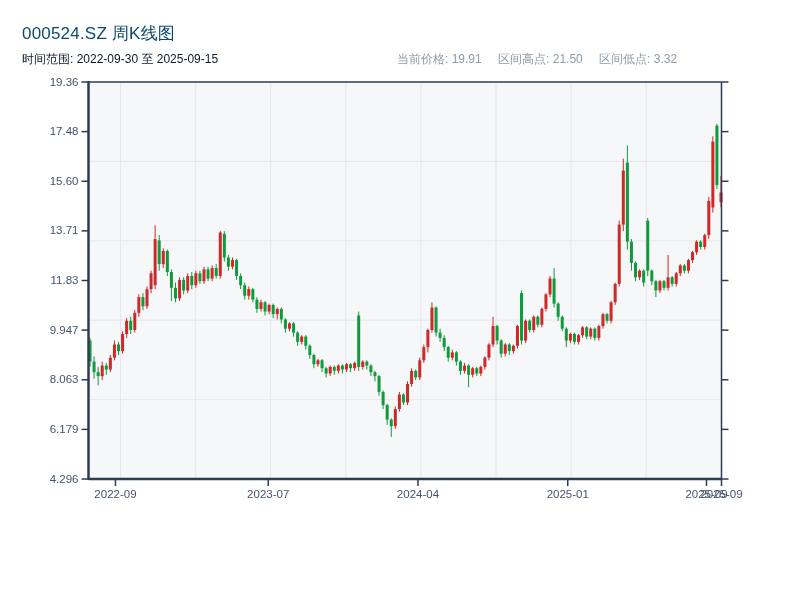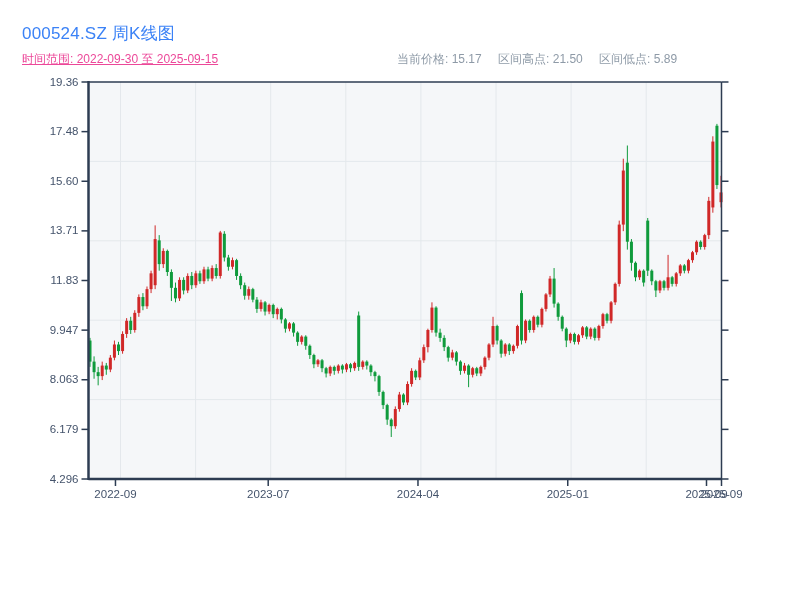--- a/index.html
+++ b/index.html
@@ -1,34 +1,34 @@
 <!DOCTYPE html>
 <html><head>
 <meta charset="utf-8">
 <style>
   html,body{margin:0;padding:0;background:#ffffff;}
   .screen{position:relative;width:800px;height:600px;background:#ffffff;overflow:hidden;
           font-family:"Liberation Sans","DejaVu Sans",sans-serif;}
   .chart-title{position:absolute;left:22px;top:22px;font-size:17px;font-weight:500;
-               color:#3b82f6;letter-spacing:.2px;}
-  .chart-subtitle{position:absolute;left:22px;top:51px;font-size:12px;color:#ec4899;text-decoration:underline;}
+               color:#0c4a6e;letter-spacing:.2px;}
+  .chart-subtitle{position:absolute;left:22px;top:51px;font-size:12px;color:#0f172a;}
   .chart-stats{position:absolute;left:397px;top:51px;font-size:12px;color:#8e9aa7;white-space:nowrap;}
   .chart-stats span{margin-right:13px;}
   .plot-svg{position:absolute;left:0;top:0;}
 </style>
 </head>
 <body>
 
 <div class="screen">
   <div class="chart-title">000524.SZ 周K线图</div>
   <div class="chart-subtitle">时间范围: 2022-09-30 至 2025-09-15</div>
   <div class="chart-stats">
-    <span>当前价格: 15.17</span>
+    <span>当前价格: 19.91</span>
     <span>区间高点: 21.50</span>
-    <span>区间低点: 5.89</span>
+    <span>区间低点: 3.32</span>
   </div>
   <svg class="plot-svg" id="plot" width="800" height="600">
       <rect x="88.5" y="82" width="633" height="397" fill="#f5f7f9"></rect>
       <line x1="88.5" y1="161.4" x2="721.5" y2="161.4" stroke="#e4e8ec" stroke-width="1"></line>
       <line x1="88.5" y1="240.8" x2="721.5" y2="240.8" stroke="#e4e8ec" stroke-width="1"></line>
       <line x1="88.5" y1="320.2" x2="721.5" y2="320.2" stroke="#e4e8ec" stroke-width="1"></line>
       <line x1="88.5" y1="399.6" x2="721.5" y2="399.6" stroke="#e4e8ec" stroke-width="1"></line>
       <line x1="120.5" y1="82" x2="120.5" y2="479" stroke="#e4e8ec" stroke-width="1"></line>
       <line x1="195.6" y1="82" x2="195.6" y2="479" stroke="#e4e8ec" stroke-width="1"></line>
       <line x1="270.7" y1="82" x2="270.7" y2="479" stroke="#e4e8ec" stroke-width="1"></line>

